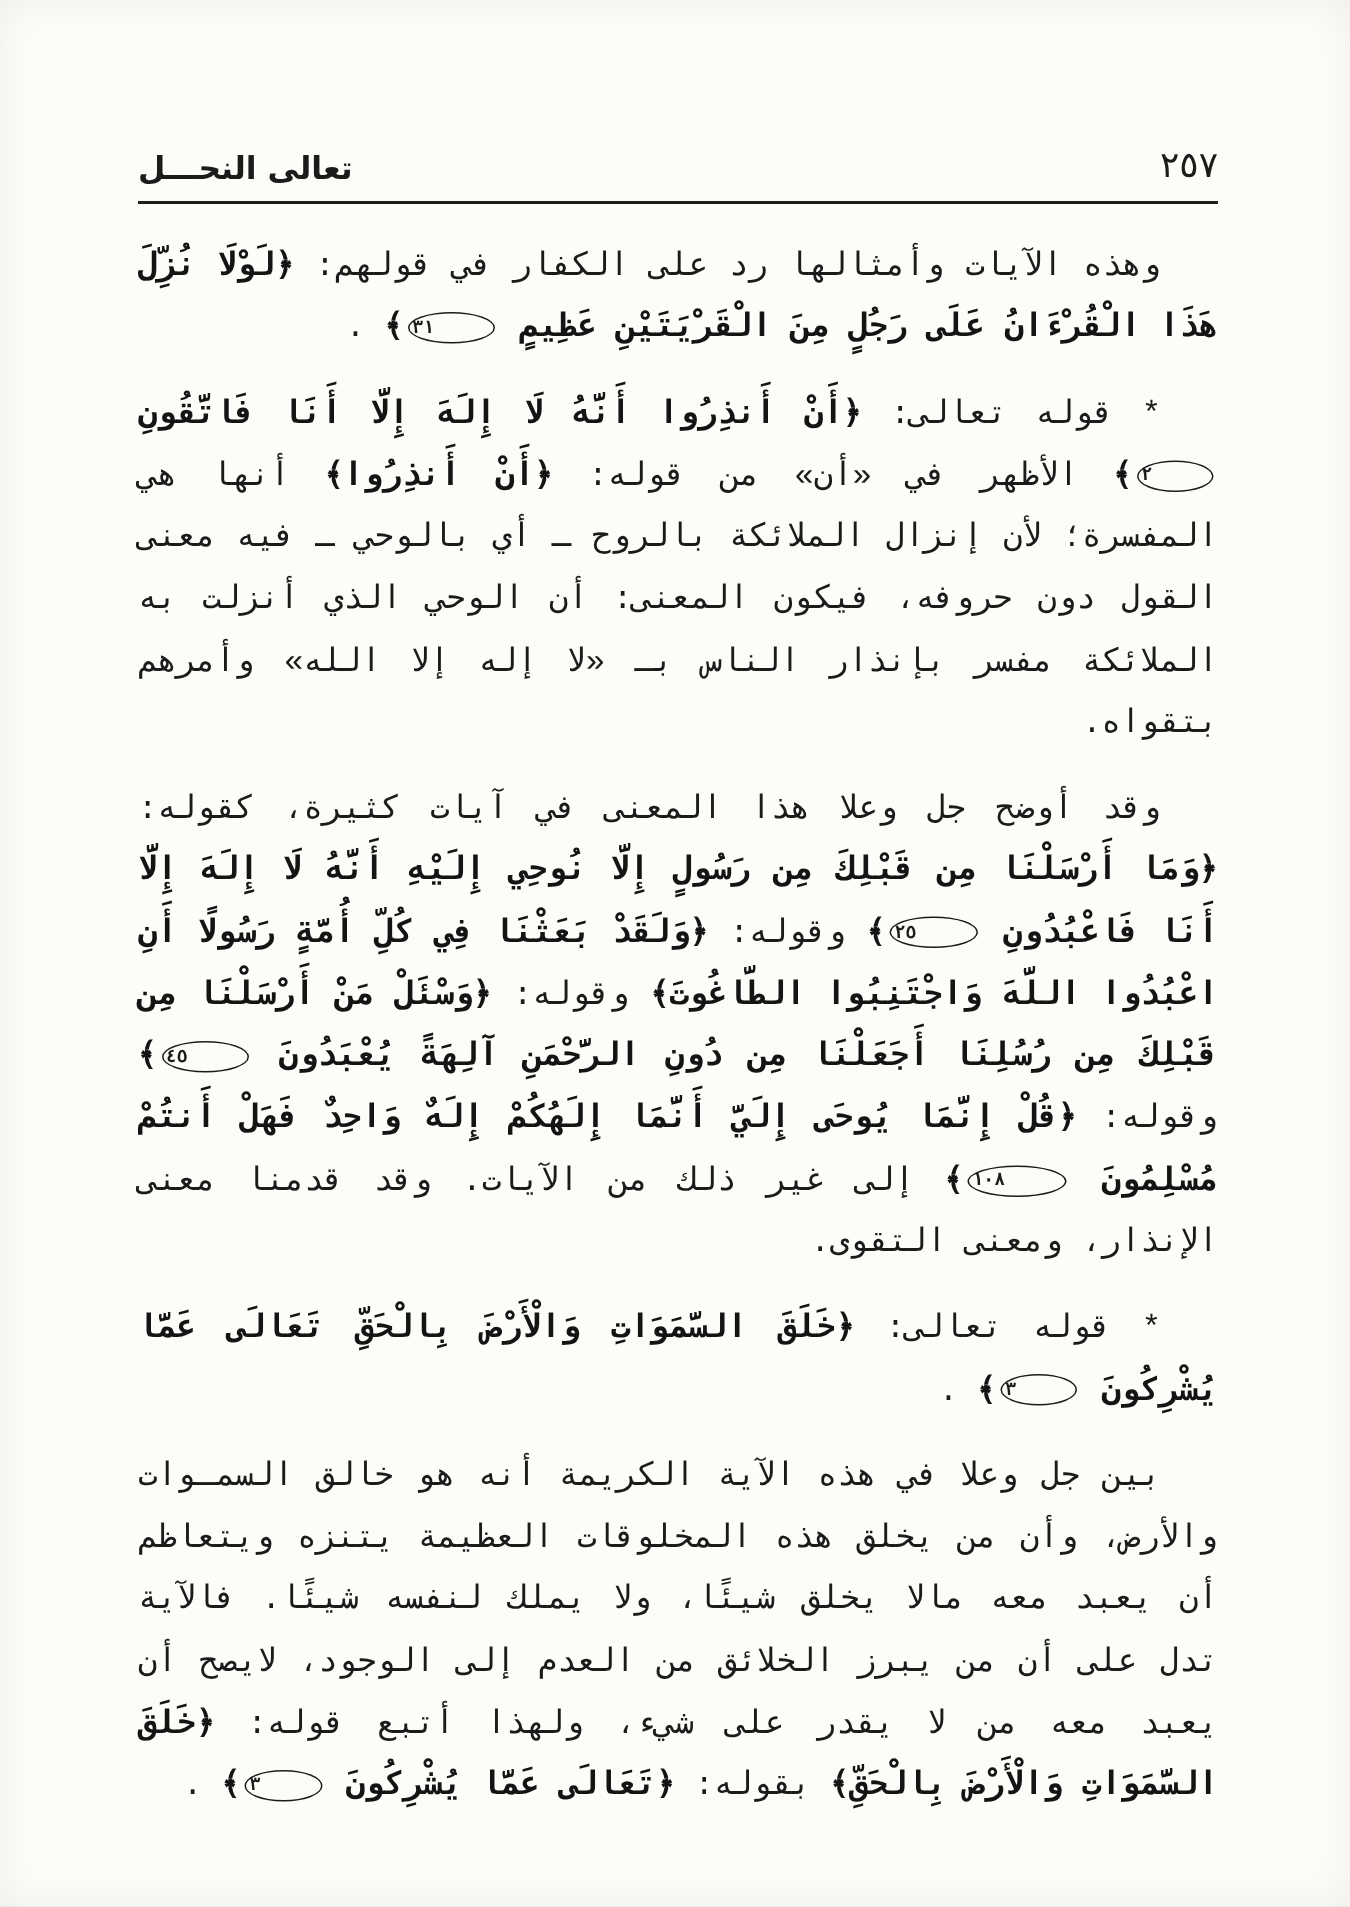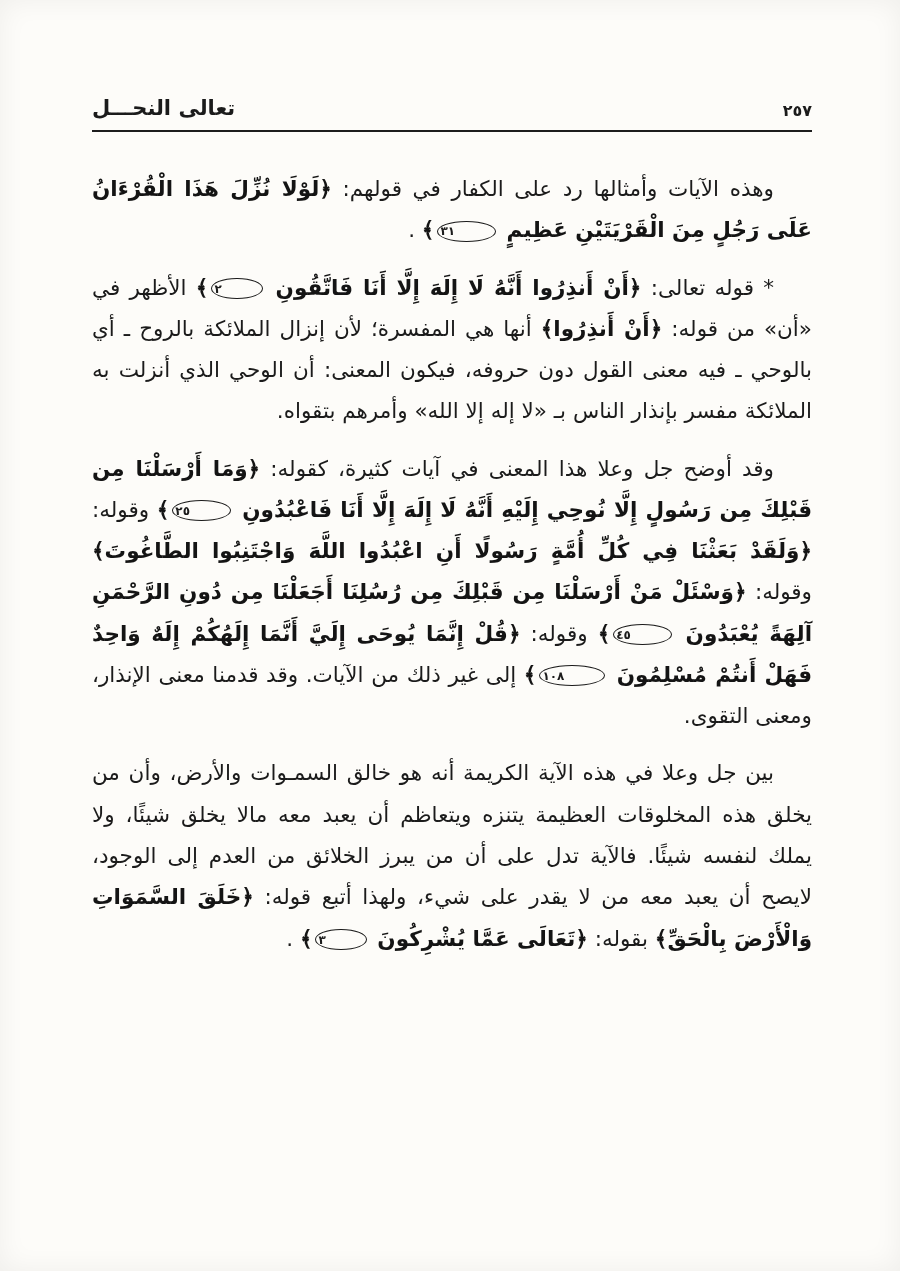--- a/index.html
+++ b/index.html
@@ -29,29 +29,30 @@
     direction: rtl;
     padding-bottom: 10px;
     border-bottom: 2px solid #1d1d1d;
   }
   .surah-title {
     font-size: 21px;
     font-weight: bold;
     letter-spacing: 0.5px;
   }
   .page-number {
-    font-size: 16px;
-    font-weight: bold;
+    font-size: 24px;
+    font-weight: normal;
   }
   .page-body {
-    margin-top: 36px;
+    margin-top: 22px;
     font-size: 21.5px;
     line-height: 1.92;
     text-align: justify;
     text-justify: inter-word;
+    font-family: Liberation Mono, monospace;
   }
   p.para {
     margin: 0 0 16px 0;
     text-indent: 38px;
   }
   .quran {
     font-weight: bold;
     color: #141414;
   }
   .aya {
@@ -80,17 +81,18 @@
     <div class="page-header">
       <span class="page-number">٢٥٧</span>
       <span class="surah-title">تعالى النحـــل</span>
     </div>
 
     <div class="page-body">
 
     <p class="para"><span class="txt">وهذه الآيات وأمثالها رد على الكفار في قولهم: </span><span class="quran">﴿لَوْلَا نُزِّلَ هَذَا الْقُرْءَانُ عَلَى رَجُلٍ مِنَ الْقَرْيَتَيْنِ عَظِيمٍ </span><span class="aya">٣١</span><span class="quran">﴾</span><span class="txt"> .</span></p>
         <p class="para"><span class="txt">* قوله تعالى: </span><span class="quran">﴿أَنْ أَنذِرُوا أَنَّهُ لَا إِلَهَ إِلَّا أَنَا فَاتَّقُونِ </span><span class="aya">٢</span><span class="quran">﴾</span><span class="txt"> الأظهر في «أن» من قوله: </span><span class="quran">﴿أَنْ أَنذِرُوا﴾</span><span class="txt"> أنها هي المفسرة؛ لأن إنزال الملائكة بالروح ـ أي بالوحي ـ فيه معنى القول دون حروفه، فيكون المعنى: أن الوحي الذي أنزلت به الملائكة مفسر بإنذار الناس بـ «لا إله إلا الله» وأمرهم بتقواه.</span></p>
         <p class="para"><span class="txt">وقد أوضح جل وعلا هذا المعنى في آيات كثيرة، كقوله: </span><span class="quran">﴿وَمَا أَرْسَلْنَا مِن قَبْلِكَ مِن رَسُولٍ إِلَّا نُوحِي إِلَيْهِ أَنَّهُ لَا إِلَهَ إِلَّا أَنَا فَاعْبُدُونِ </span><span class="aya">٢٥</span><span class="quran">﴾</span><span class="txt"> وقوله: </span><span class="quran">﴿وَلَقَدْ بَعَثْنَا فِي كُلِّ أُمَّةٍ رَسُولًا أَنِ اعْبُدُوا اللَّهَ وَاجْتَنِبُوا الطَّاغُوتَ﴾</span><span class="txt"> وقوله: </span><span class="quran">﴿وَسْئَلْ مَنْ أَرْسَلْنَا مِن قَبْلِكَ مِن رُسُلِنَا أَجَعَلْنَا مِن دُونِ الرَّحْمَنِ آلِهَةً يُعْبَدُونَ </span><span class="aya">٤٥</span><span class="quran">﴾</span><span class="txt"> وقوله: </span><span class="quran">﴿قُلْ إِنَّمَا يُوحَى إِلَيَّ أَنَّمَا إِلَهُكُمْ إِلَهٌ وَاحِدٌ فَهَلْ أَنتُمْ مُسْلِمُونَ </span><span class="aya">١٠٨</span><span class="quran">﴾</span><span class="txt"> إلى غير ذلك من الآيات. وقد قدمنا معنى الإنذار، ومعنى التقوى.</span></p>
+        <p class="para"><span class="txt">* قوله تعالى: </span><span class="quran">﴿خَلَقَ السَّمَوَاتِ وَالْأَرْضَ بِالْحَقِّ تَعَالَى عَمَّا يُشْرِكُونَ </span><span class="aya">٣</span><span class="quran">﴾</span><span class="txt"> .</span></p>
         <p class="para"><span class="txt">بين جل وعلا في هذه الآية الكريمة أنه هو خالق السمـوات والأرض، وأن من يخلق هذه المخلوقات العظيمة يتنزه ويتعاظم أن يعبد معه مالا يخلق شيئًا، ولا يملك لنفسه شيئًا. فالآية تدل على أن من يبرز الخلائق من العدم إلى الوجود، لايصح أن يعبد معه من لا يقدر على شيء، ولهذا أتبع قوله: </span><span class="quran">﴿خَلَقَ السَّمَوَاتِ وَالْأَرْضَ بِالْحَقِّ﴾</span><span class="txt"> بقوله: </span><span class="quran">﴿تَعَالَى عَمَّا يُشْرِكُونَ </span><span class="aya">٣</span><span class="quran">﴾</span><span class="txt"> .</span></p>
       </div>
 
   </div>
 </div>
 
 </body></html>

